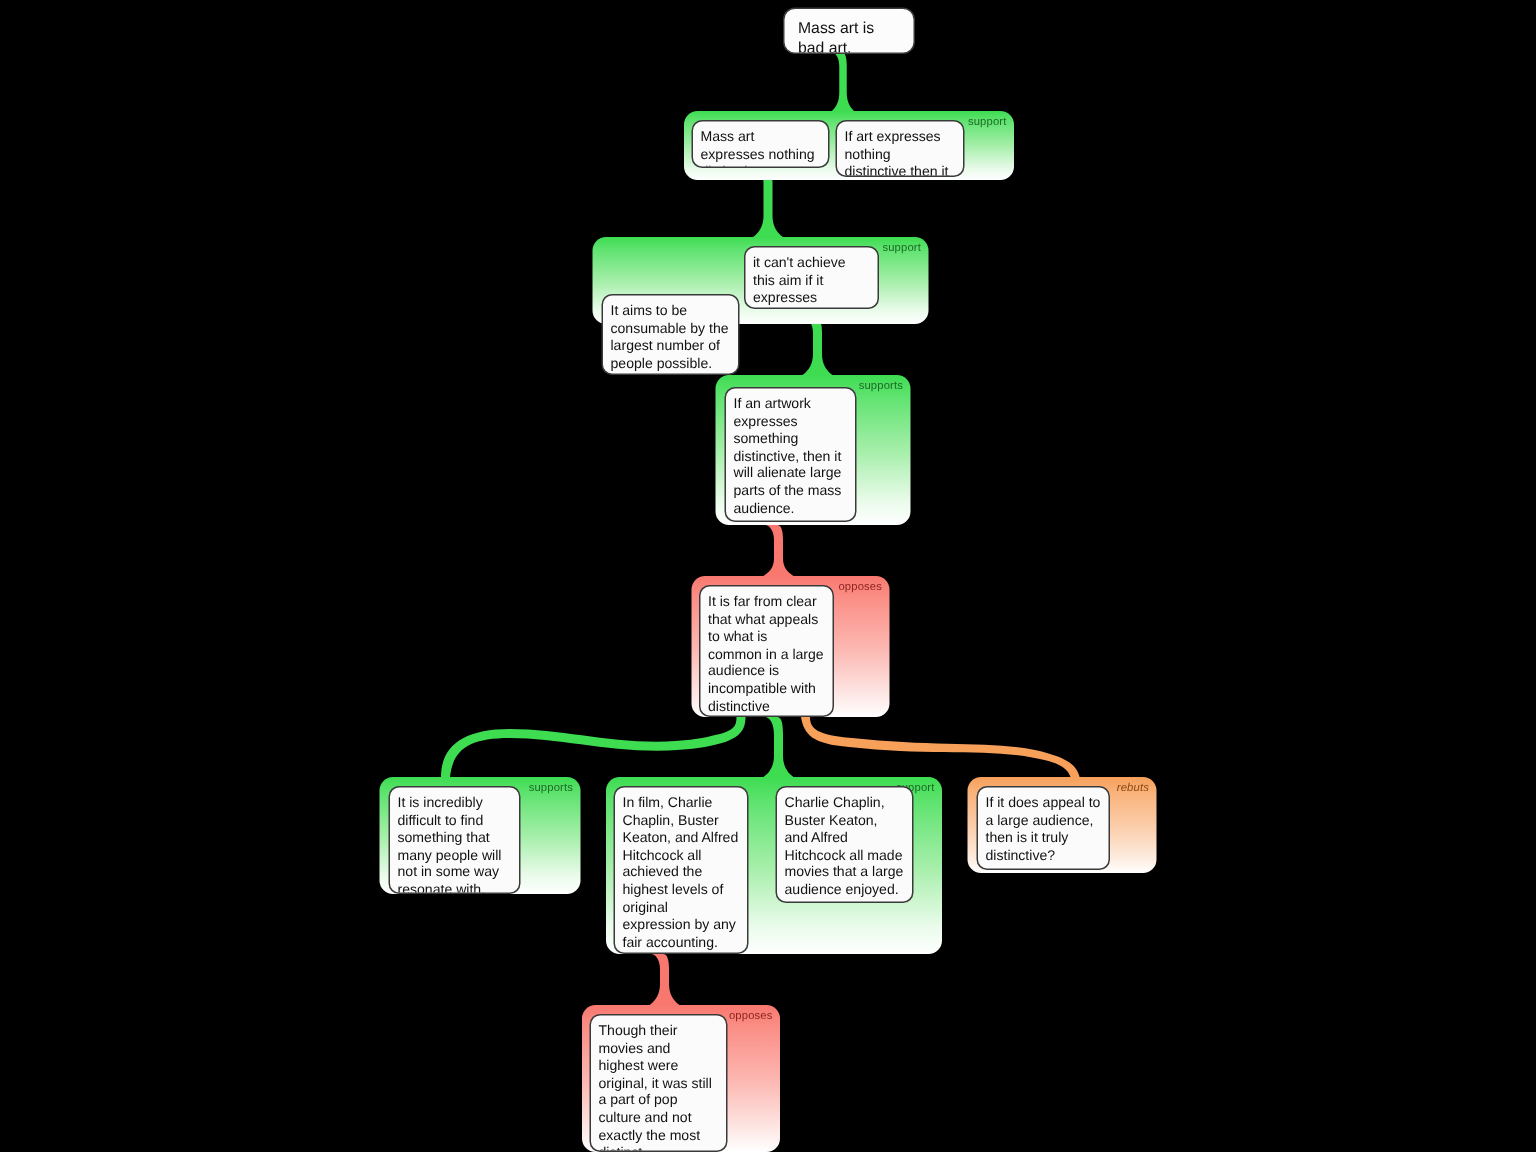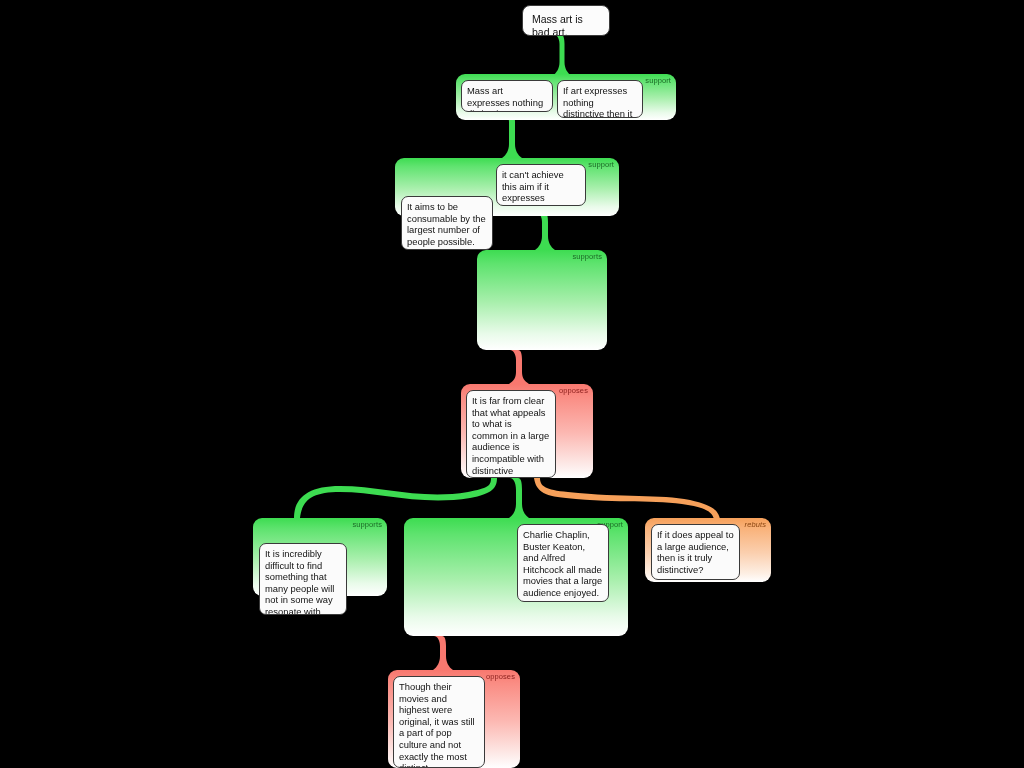--- a/index.html
+++ b/index.html
@@ -98,37 +98,43 @@
   <div class="card" style="left:401px;top:164px;width:92px;height:54px;margin-top:32px;">
     <span class="txt">It aims to be consumable by the largest number of people possible.</span>
   </div>
   <div class="card" style="left:496px;top:164px;width:90px;height:42px;">
     <span class="txt">it can't achieve this aim if it expresses anything distinctive.</span>
   </div>
 
   <div class="group support" style="left:477px;top:250px;width:130px;height:100px;">
     <span class="rel support">supports</span>
   </div>
+  <div class="card" style="left:483px;top:258px;width:88px;height:90px;">
+    <span class="txt">If an artwork expresses something distinctive, then it will alienate large parts of the mass audience.</span>
+  </div>
 
   <div class="group oppose" style="left:461px;top:384px;width:132px;height:94px;">
     <span class="rel oppose">opposes</span>
   </div>
   <div class="card" style="left:466px;top:390px;width:90px;height:88px;">
     <span class="txt">It is far from clear that what appeals to what is common in a large audience is incompatible with distinctive expressivity.</span>
   </div>
 
   <div class="group support" style="left:253px;top:518px;width:134px;height:78px;">
     <span class="rel support">supports</span>
   </div>
-  <div class="card" style="left:259px;top:524px;width:88px;height:72px;margin-top:19px;">
+  <div class="card" style="left:259px;top:524px;width:88px;height:72px;">
     <span class="txt">It is incredibly difficult to find something that many people will not in some way resonate with.</span>
   </div>
 
   <div class="group support" style="left:404px;top:518px;width:224px;height:118px;">
     <span class="rel support">support</span>
+  </div>
+  <div class="card" style="left:409px;top:524px;width:90px;height:112px;">
+    <span class="txt">In film, Charlie Chaplin, Buster Keaton, and Alfred Hitchcock all achieved the highest levels of original expression by any fair accounting.</span>
   </div>
   <div class="card" style="left:517px;top:524px;width:92px;height:78px;">
     <span class="txt">Charlie Chaplin, Buster Keaton, and Alfred Hitchcock all made movies that a large audience enjoyed.</span>
   </div>
 
   <div class="group rebut" style="left:645px;top:518px;width:126px;height:64px;">
     <span class="rel rebut">rebuts</span>
   </div>
   <div class="card" style="left:651px;top:524px;width:89px;height:56px;">
     <span class="txt">If it does appeal to a large audience, then is it truly distinctive?</span>

